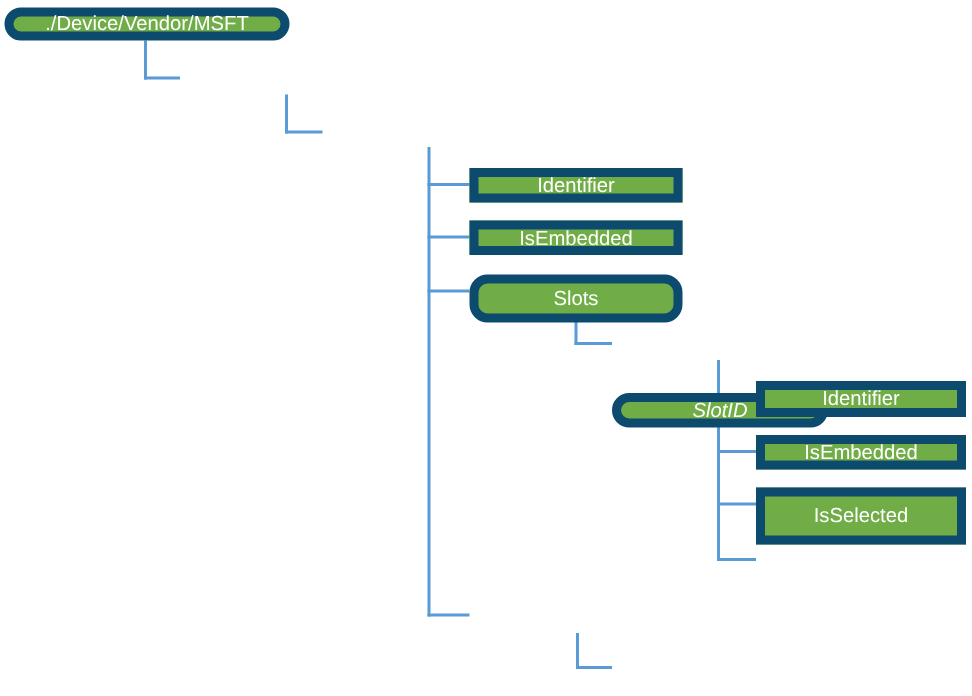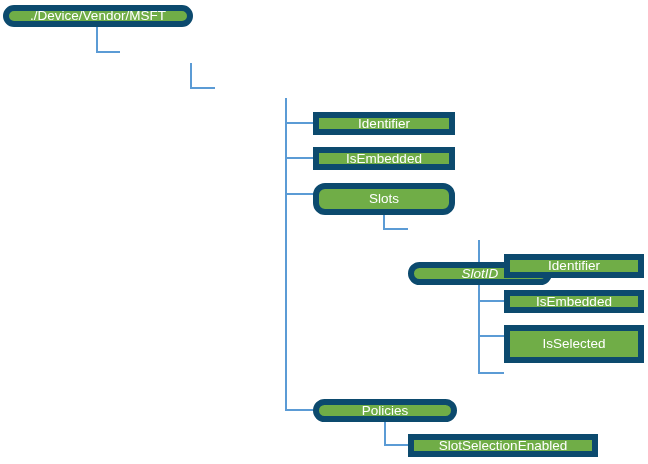--- a/index.html
+++ b/index.html
@@ -79,17 +79,15 @@
 
   <div class="node pill italic" style="left:408px; top:218px; width:144px; height:23px;margin-top:44px;">SlotID</div>
 
   <div class="node rect" style="left:504px; top:254px; width:140px; height:24px;">Identifier</div>
 
   <div class="node rect" style="left:504px; top:290px; width:140px; height:23px;">IsEmbedded</div>
 
   <div class="node rect" style="left:504px; top:325px; width:140px; height:38px;">IsSelected</div>
 
 
-  <div class="node pill" style="left:313px; top:399px; width:144px; height:23px;">Policies</div>
 
-  <div class="node rect" style="left:408px; top:434px; width:190px; height:23px;">SlotSelectionEnabled</div>
 
 </div>
 
 </body></html>

